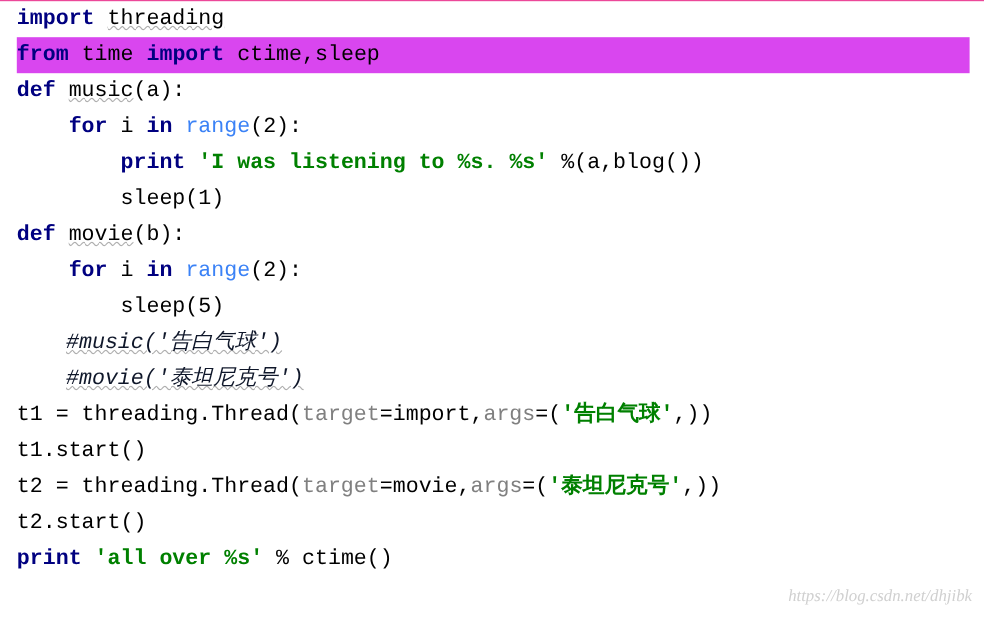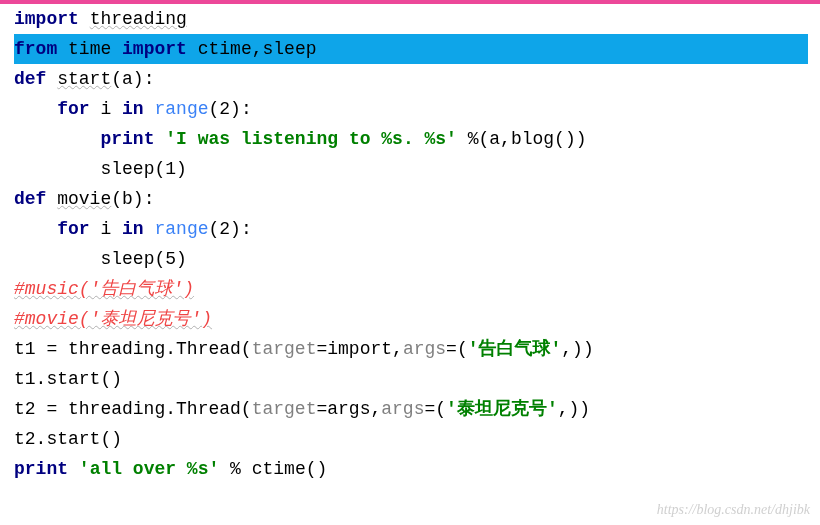--- a/index.html
+++ b/index.html
@@ -10,63 +10,63 @@
     line-height: 30px;
     background: #ffffff;
     color: #000000;
     width: 820px;
     height: 525px;
     overflow: hidden;
     position: relative;
   }
   .editor {
     padding: 0 12px 0 14px;
-    border-top: 4px solid #ec4899;
+    border-top: 1px solid #ec4899;
   }
   .line {
     white-space: pre;
     position: relative;
   }
   .line.highlighted {
-    background: #0ea5e9;
+    background: #d946ef;
   }
   .kw { color: #000080; font-weight: bold; }
   .bi { color: #3b82f6; }
   .fn { }
   .str { color: #008000; font-weight: bold; }
-  .cmt { color: #ef4444; font-style: italic; }
+  .cmt { color: #0f172a; font-style: italic; margin-left: 41px; }
   .param { color: #808080; }
   .ident { color: #000000; }
   .paren { color: #000000; }
   .squiggle {
     text-decoration-line: underline;
     text-decoration-style: wavy;
     text-decoration-color: #b0b0b0;
     text-decoration-thickness: 1px;
   }
   .watermark {
     position: absolute;
-    bottom: 0;
+    bottom: 12px;
     right: 10px;
     color: #d0d0d0;
     font-size: 14px;
     font-style: italic;
     font-family: serif;
   }
 </style>
 </head>
 <body>
 
 <div class="editor">
 
 <div class="line"><span class="kw">import</span><span> </span><span class="ident squiggle">threading</span></div>
 
 <div class="line highlighted"><span class="kw">from</span><span> </span><span class="ident">time</span><span> </span><span class="kw">import</span><span> </span><span class="ident">ctime,sleep</span></div>
 
-<div class="line"><span class="kw">def</span><span> </span><span class="fn squiggle">start</span><span class="paren">(a):</span></div>
+<div class="line"><span class="kw">def</span><span> </span><span class="fn squiggle">music</span><span class="paren">(a):</span></div>
 
 <div class="line"><span>    </span><span class="kw">for</span><span> </span><span>i</span><span> </span><span class="kw">in</span><span> </span><span class="bi">range</span><span>(2):</span></div>
 
 <div class="line"><span>        </span><span class="kw">print</span><span> </span><span class="str">'I was listening to %s. %s'</span><span> %(a,blog())</span></div>
 
 <div class="line"><span>        </span><span>sleep(1)</span></div>
 
 <div class="line"><span class="kw">def</span><span> </span><span class="fn squiggle">movie</span><span class="paren">(b):</span></div>
 
 <div class="line"><span>    </span><span class="kw">for</span><span> </span><span>i</span><span> </span><span class="kw">in</span><span> </span><span class="bi">range</span><span>(2):</span></div>
@@ -75,21 +75,21 @@
 <div class="line"><span>        </span><span>sleep(5)</span></div>
 
 <div class="line"><span class="cmt squiggle">#music('告白气球')</span></div>
 
 <div class="line"><span class="cmt squiggle">#movie('泰坦尼克号')</span></div>
 
 <div class="line"><span>t1 = threading.Thread(</span><span class="param">target</span><span>=import,</span><span class="param">args</span><span>=(</span><span class="str">'告白气球'</span><span>,))</span></div>
 
 <div class="line"><span>t1.start()</span></div>
 
-<div class="line"><span>t2 = threading.Thread(</span><span class="param">target</span><span>=args,</span><span class="param">args</span><span>=(</span><span class="str">'泰坦尼克号'</span><span>,))</span></div>
+<div class="line"><span>t2 = threading.Thread(</span><span class="param">target</span><span>=movie,</span><span class="param">args</span><span>=(</span><span class="str">'泰坦尼克号'</span><span>,))</span></div>
 
 <div class="line"><span>t2.start()</span></div>
 
 <div class="line"><span class="kw">print</span><span> </span><span class="str">'all over %s'</span><span> % ctime()</span></div>
 
 </div>
 
 <div class="watermark">https://blog.csdn.net/dhjibk</div>
 
 </body></html>

